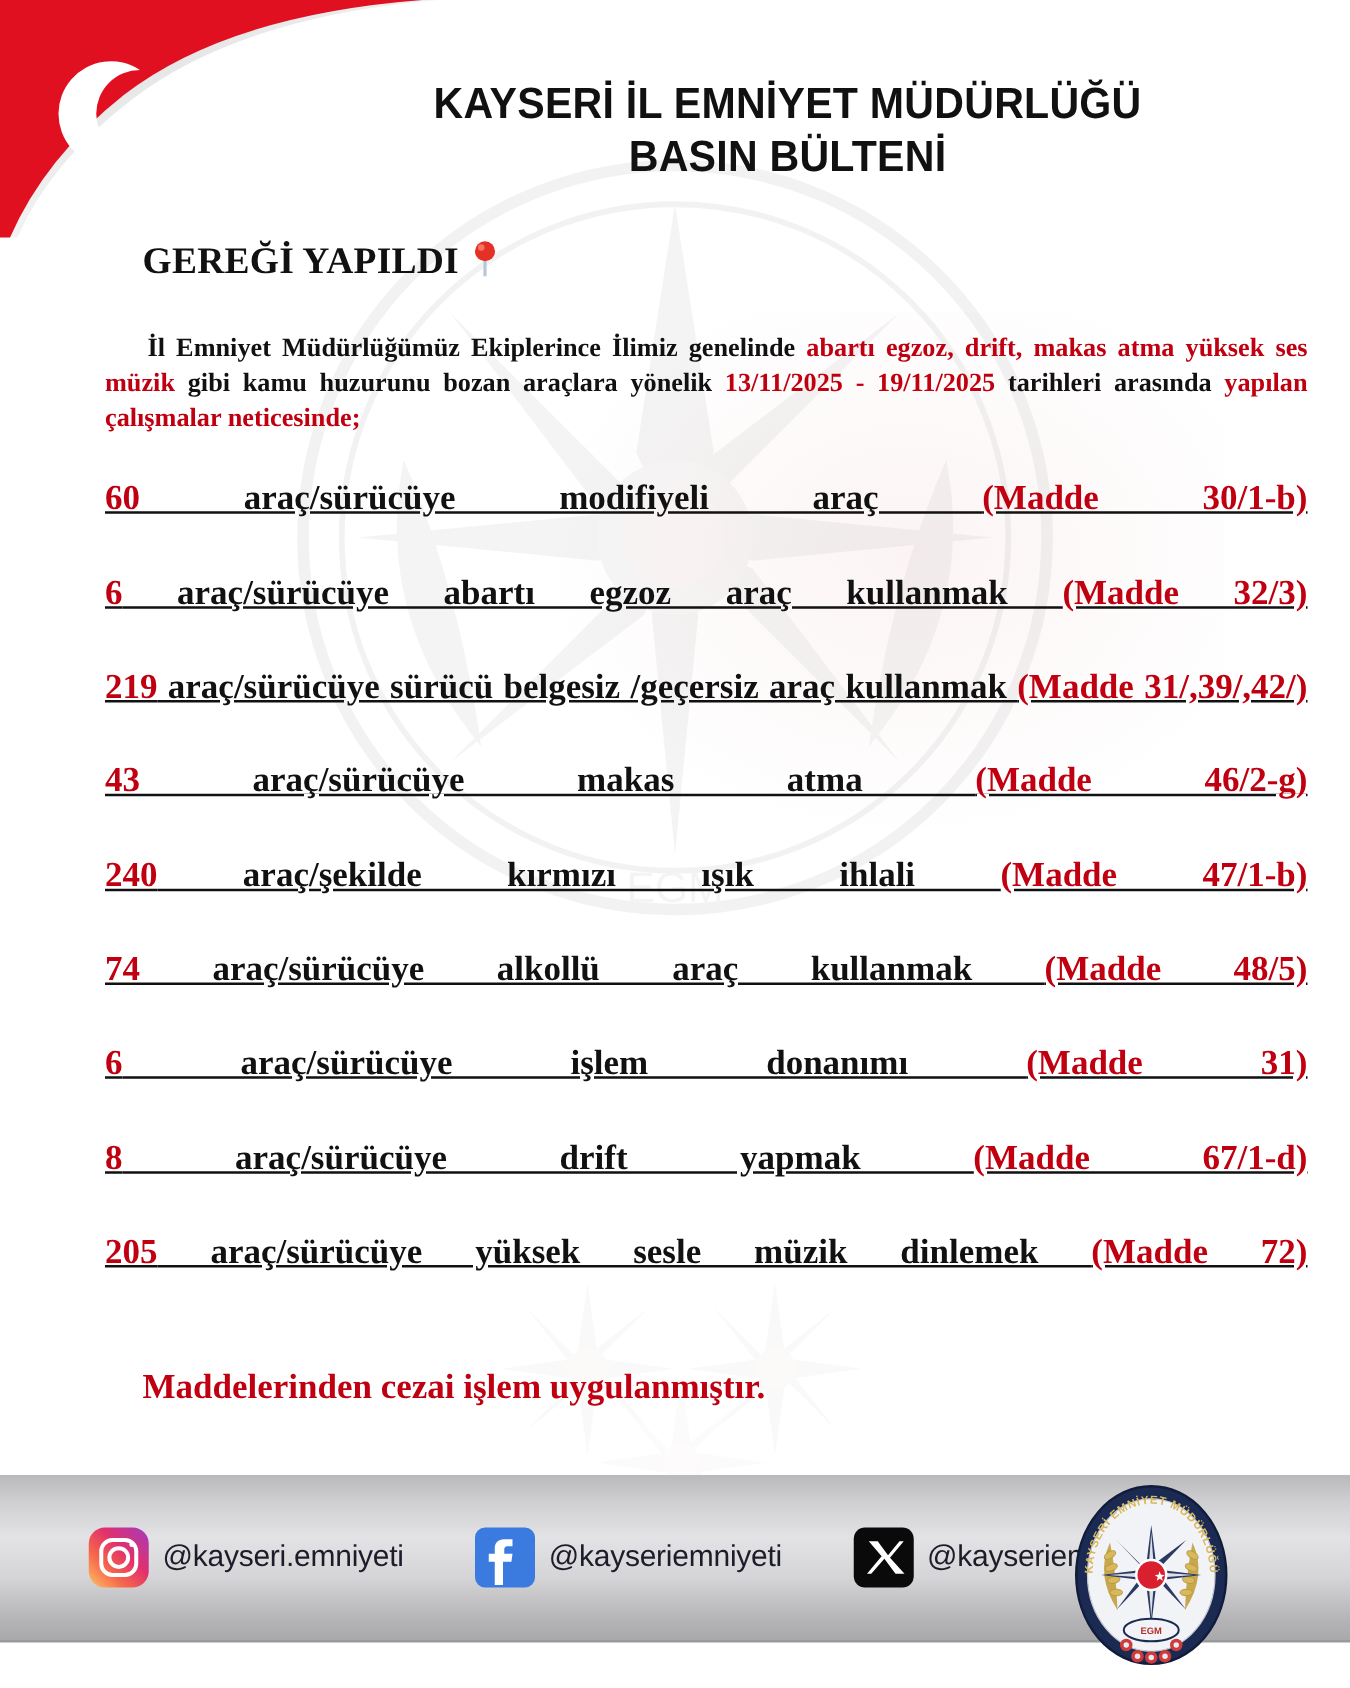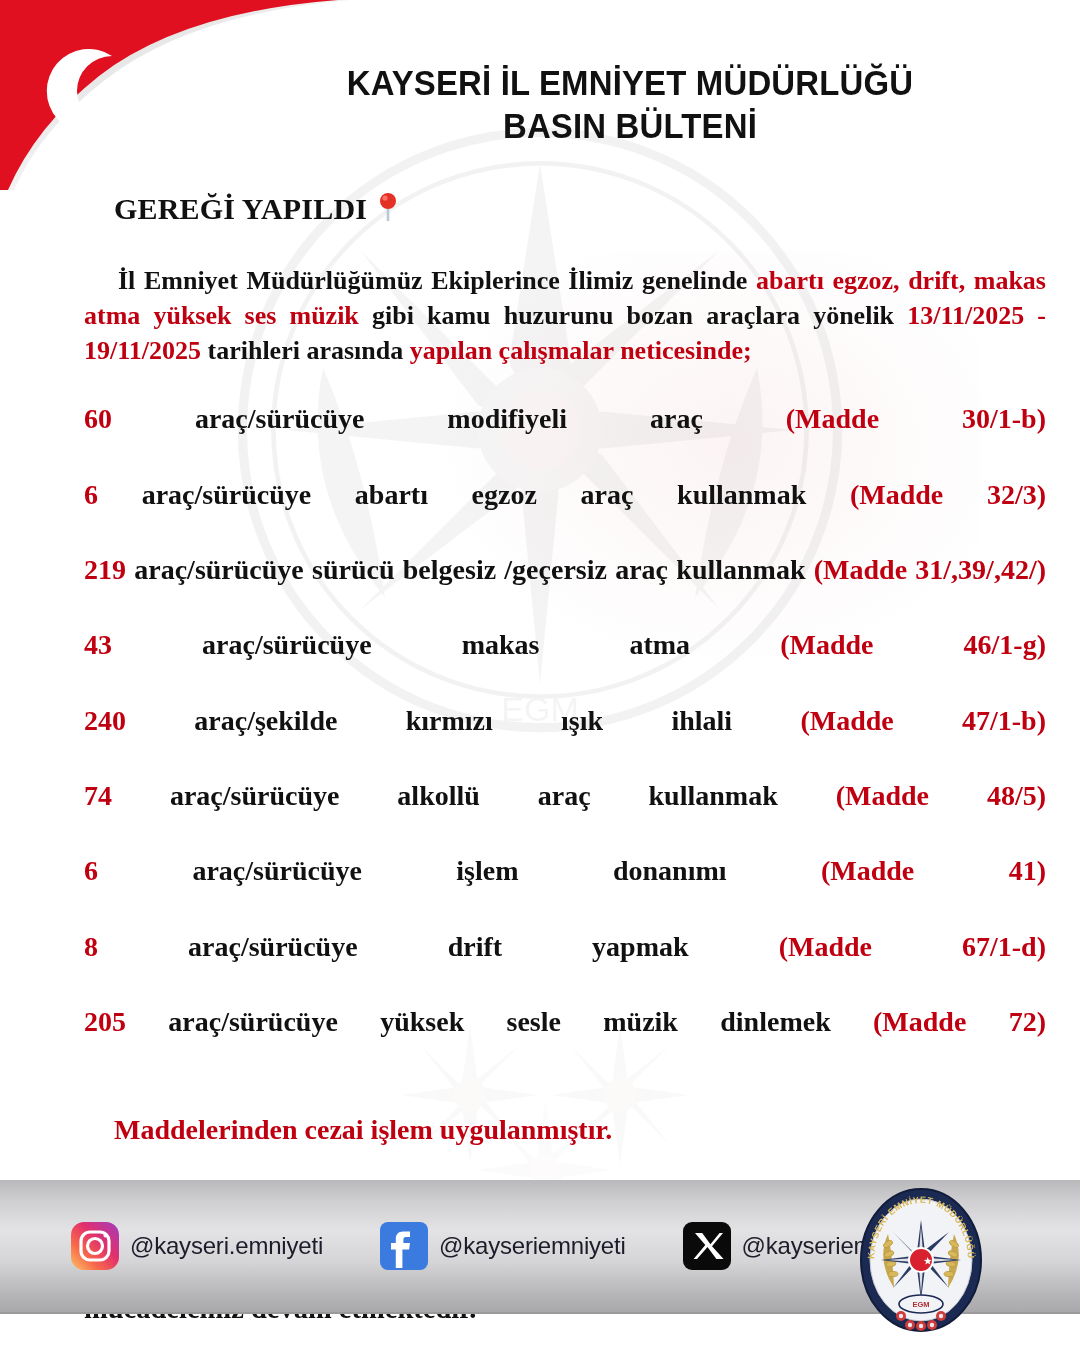--- a/index.html
+++ b/index.html
@@ -102,39 +102,40 @@
   .pin-icon {
     display: inline-block;
     width: 22px;
     height: 30px;
     position: relative;
     top: -2px;
   }
 
   .intro-paragraph {
     margin: 38px 0 0 0;
-    font-size: 26px;
+    font-size: 21px;
     font-weight: bold;
     line-height: 1.34;
     color: #111111;
     text-align: justify;
     text-indent: 34px;
     text-justify: inter-word;
   }
 
   .violation-list {
     margin: 32px 0 0 0;
     font-size: 28px;
     font-weight: bold;
     line-height: 1.345;
     color: #111111;
   }
   .violation-row {
     text-align: justify;
     text-justify: inter-word;
+    text-decoration: underline;
   }
   .violation-row::after {
     content: "";
     display: inline-block;
     width: 100%;
   }
 
   .penalty-note {
     margin: 34px 0 0 30px;
     font-size: 28px;
@@ -325,24 +326,24 @@
     </div>
 
     <p class="intro-paragraph">
       <span class="black">İl Emniyet Müdürlüğümüz Ekiplerince İlimiz genelinde </span><span class="red">abartı egzoz, drift,  makas atma yüksek ses müzik</span><span class="black"> gibi kamu huzurunu bozan araçlara yönelik </span><span class="red">13/11/2025 - 19/11/2025</span><span class="black"> tarihleri arasında </span><span class="red">yapılan çalışmalar neticesinde;</span>
     </p>
 
     <div class="violation-list">
         <div class="violation-row"><span class="red">60</span><span class="black"> araç/sürücüye modifiyeli araç </span><span class="red">(Madde 30/1-b)</span></div>
         <div class="violation-row"><span class="red">6</span><span class="black"> araç/sürücüye abartı egzoz araç kullanmak </span><span class="red">(Madde 32/3)</span></div>
         <div class="violation-row"><span class="red">219</span><span class="black"> araç/sürücüye sürücü belgesiz /geçersiz araç kullanmak </span><span class="red">(Madde 31/,39/,42/)</span></div>
-        <div class="violation-row"><span class="red">43</span><span class="black"> araç/sürücüye makas atma </span><span class="red">(Madde 46/1-g)</span></div>
+        <div class="violation-row"><span class="red">43</span><span class="black"> araç/sürücüye makas atma </span><span class="red">(Madde 46/2-g)</span></div>
         <div class="violation-row"><span class="red">240</span><span class="black"> araç/şekilde kırmızı ışık ihlali  </span><span class="red">(Madde 47/1-b)</span></div>
         <div class="violation-row"><span class="red">74</span><span class="black"> araç/sürücüye alkollü araç kullanmak </span><span class="red">(Madde 48/5)</span></div>
-        <div class="violation-row"><span class="red">6</span><span class="black"> araç/sürücüye işlem donanımı </span><span class="red">(Madde 41)</span></div>
+        <div class="violation-row"><span class="red">6</span><span class="black"> araç/sürücüye işlem donanımı </span><span class="red">(Madde 31)</span></div>
         <div class="violation-row"><span class="red">8</span><span class="black"> araç/sürücüye drift yapmak </span><span class="red">(Madde 67/1-d)</span></div>
         <div class="violation-row"><span class="red">205</span><span class="black"> araç/sürücüye yüksek sesle müzik dinlemek </span><span class="red">(Madde 72)</span></div>
       </div>
 
     <p class="penalty-note">
       <span class="red">Maddelerinden cezai işlem uygulanmıştır.</span>
     </p>
 
     <p class="closing-paragraph">
       <span class="black">Halkımızın huzurunu bozacak şekilde saygısızca araç kullanarak trafiği tehlikeye düşüren, drift atan, çevreye rahatsızlık veren araç ve sürücülerle mücadelemiz devam etmektedir.</span>

